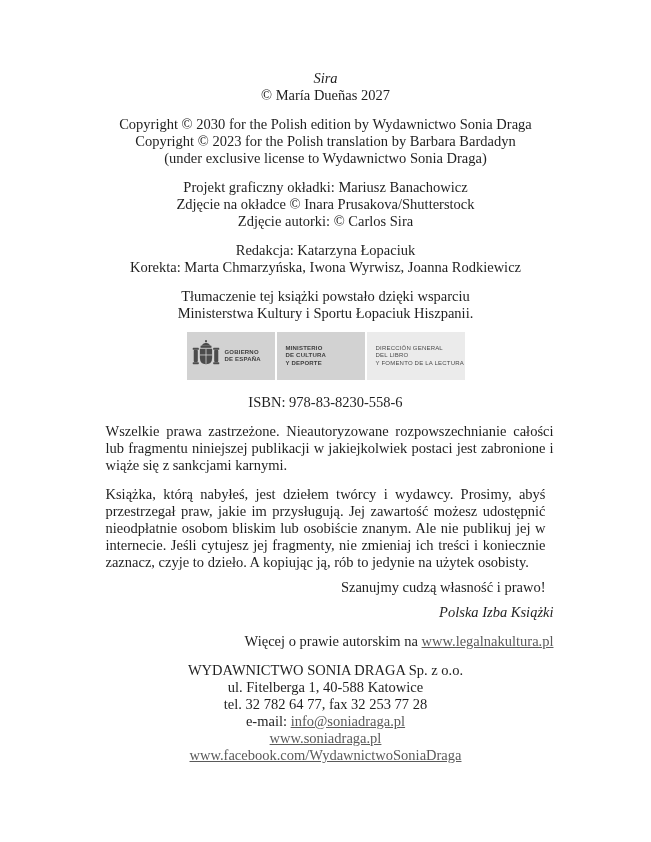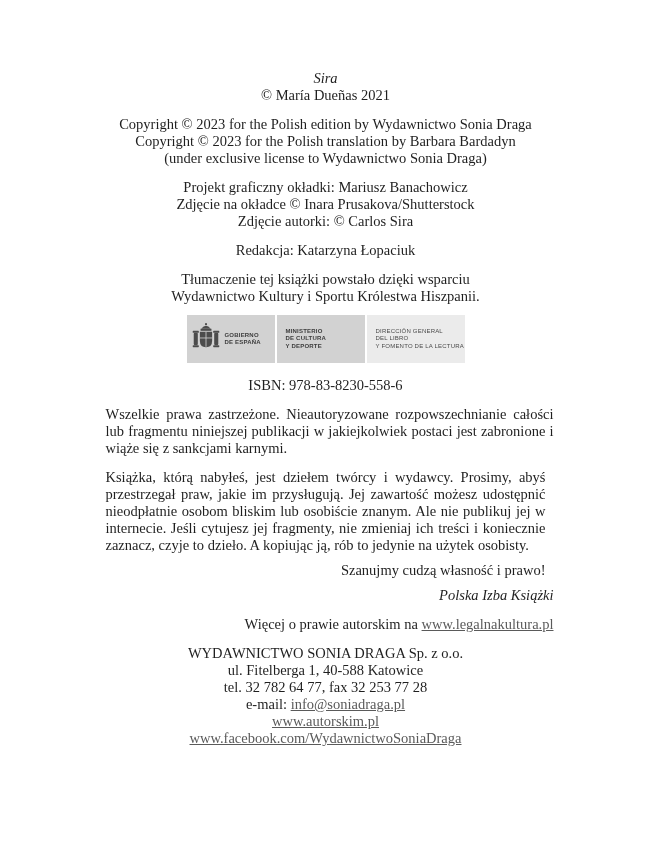--- a/index.html
+++ b/index.html
@@ -87,42 +87,43 @@
 
   .nogap { margin: 8px; }
 </style>
 </head>
 <body>
 
 <div class="page">
 
   <div class="center block">
     <div class="italic">Sira</div>
-    <div>© María Dueñas 2021</div>
+    <div>© María Dueñas 2027</div>
   </div>
 
   <div class="center block">
-    <div>Copyright © 2023 for the Polish edition by Wydawnictwo Sonia Draga</div>
+    <div>Copyright © 2030 for the Polish edition by Wydawnictwo Sonia Draga</div>
     <div>Copyright © 2023 for the Polish translation by Barbara Bardadyn</div>
     <div>(under exclusive license to Wydawnictwo Sonia Draga)</div>
   </div>
 
   <div class="center block">
     <div>Projekt graficzny okładki: Mariusz Banachowicz</div>
     <div>Zdjęcie na okładce © Inara Prusakova/Shutterstock</div>
     <div>Zdjęcie autorki: © Carlos Sira</div>
   </div>
 
   <div class="center block">
     <div>Redakcja: Katarzyna Łopaciuk</div>
+    <div>Korekta: Marta Chmarzyńska, Iwona Wyrwisz, Joanna Rodkiewicz</div>
   </div>
 
   <div class="center nogap">
     <div>Tłumaczenie tej książki powstało dzięki wsparciu</div>
-    <div>Wydawnictwo Kultury i Sportu Królestwa Hiszpanii.</div>
+    <div>Ministerstwa Kultury i Sportu Łopaciuk Hiszpanii.</div>
   </div>
 
   <div class="logo-strip">
     <div class="logo-block b1">
       <svg class="coat-svg" width="30" height="36" viewBox="0 0 44 48" aria-hidden="true">
         <g fill="#4c4c4c">
           <circle cx="22" cy="2.2" r="1.6"></circle>
           <path d="M15 9 q7 -9 14 0 z"></path>
           <rect x="14" y="9" width="16" height="3"></rect>
           <path d="M13 13.5 h18 v13 q0 9.5 -9 9.5 q-9 0 -9 -9.5 z"></path>
@@ -169,20 +170,20 @@
   </div>
 
   <div class="center" style="margin-top:10px;">
     <div>WYDAWNICTWO SONIA DRAGA Sp. z o.o.</div>
     <div>ul. Fitelberga 1, 40-588 Katowice</div>
     <div>tel. 32 782 64 77, fax 32 253 77 28</div>
     <div>
       <span>e-mail: </span><a class="link">info@soniadraga.pl</a>
     </div>
     <div>
-      <a class="link">www.autorskim.pl</a>
+      <a class="link">www.soniadraga.pl</a>
     </div>
     <div>
       <a class="link">www.facebook.com/WydawnictwoSoniaDraga</a>
     </div>
   </div>
 
 </div>
 
 </body></html>

